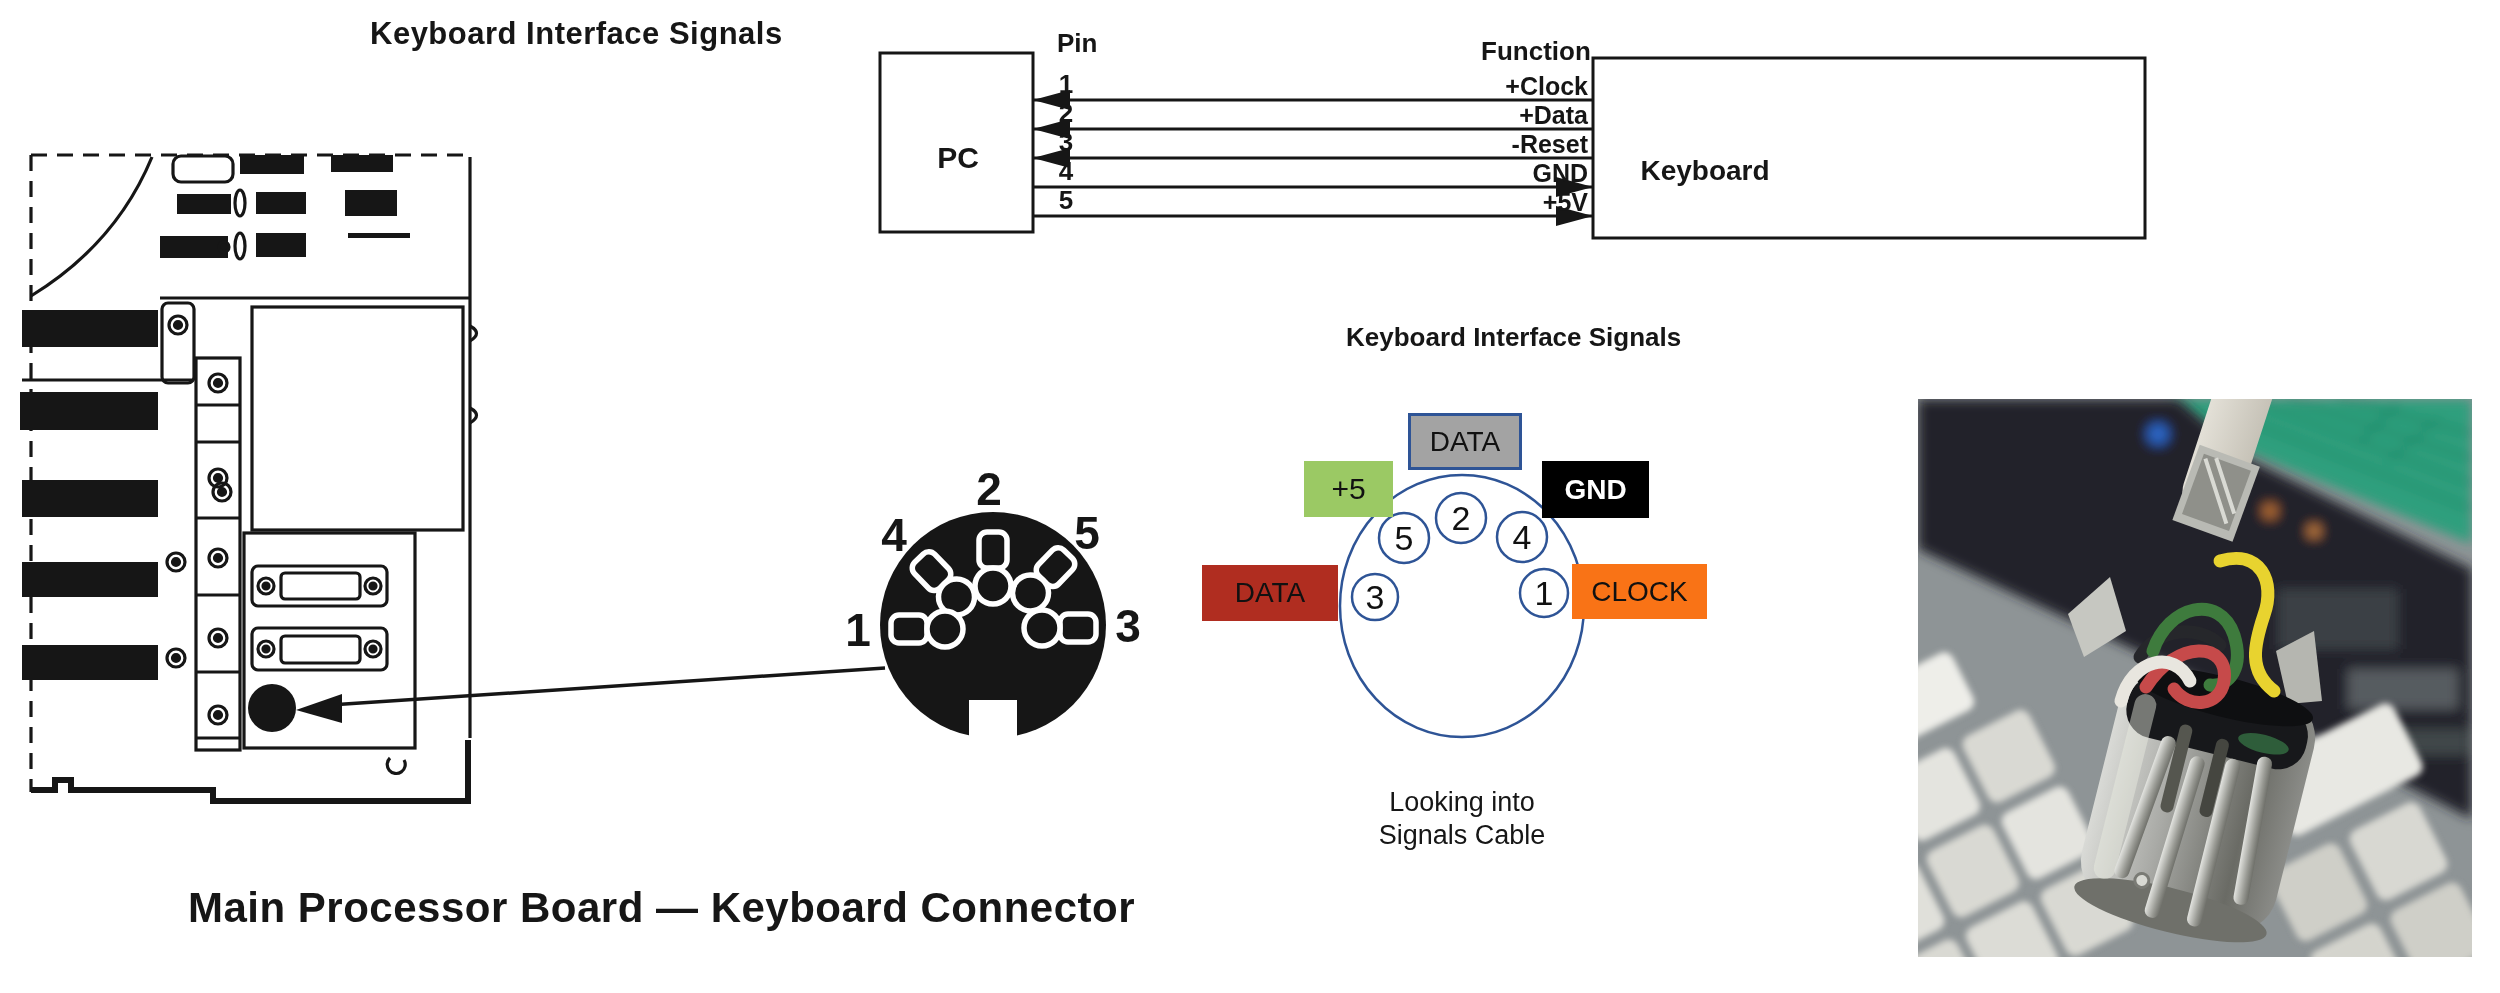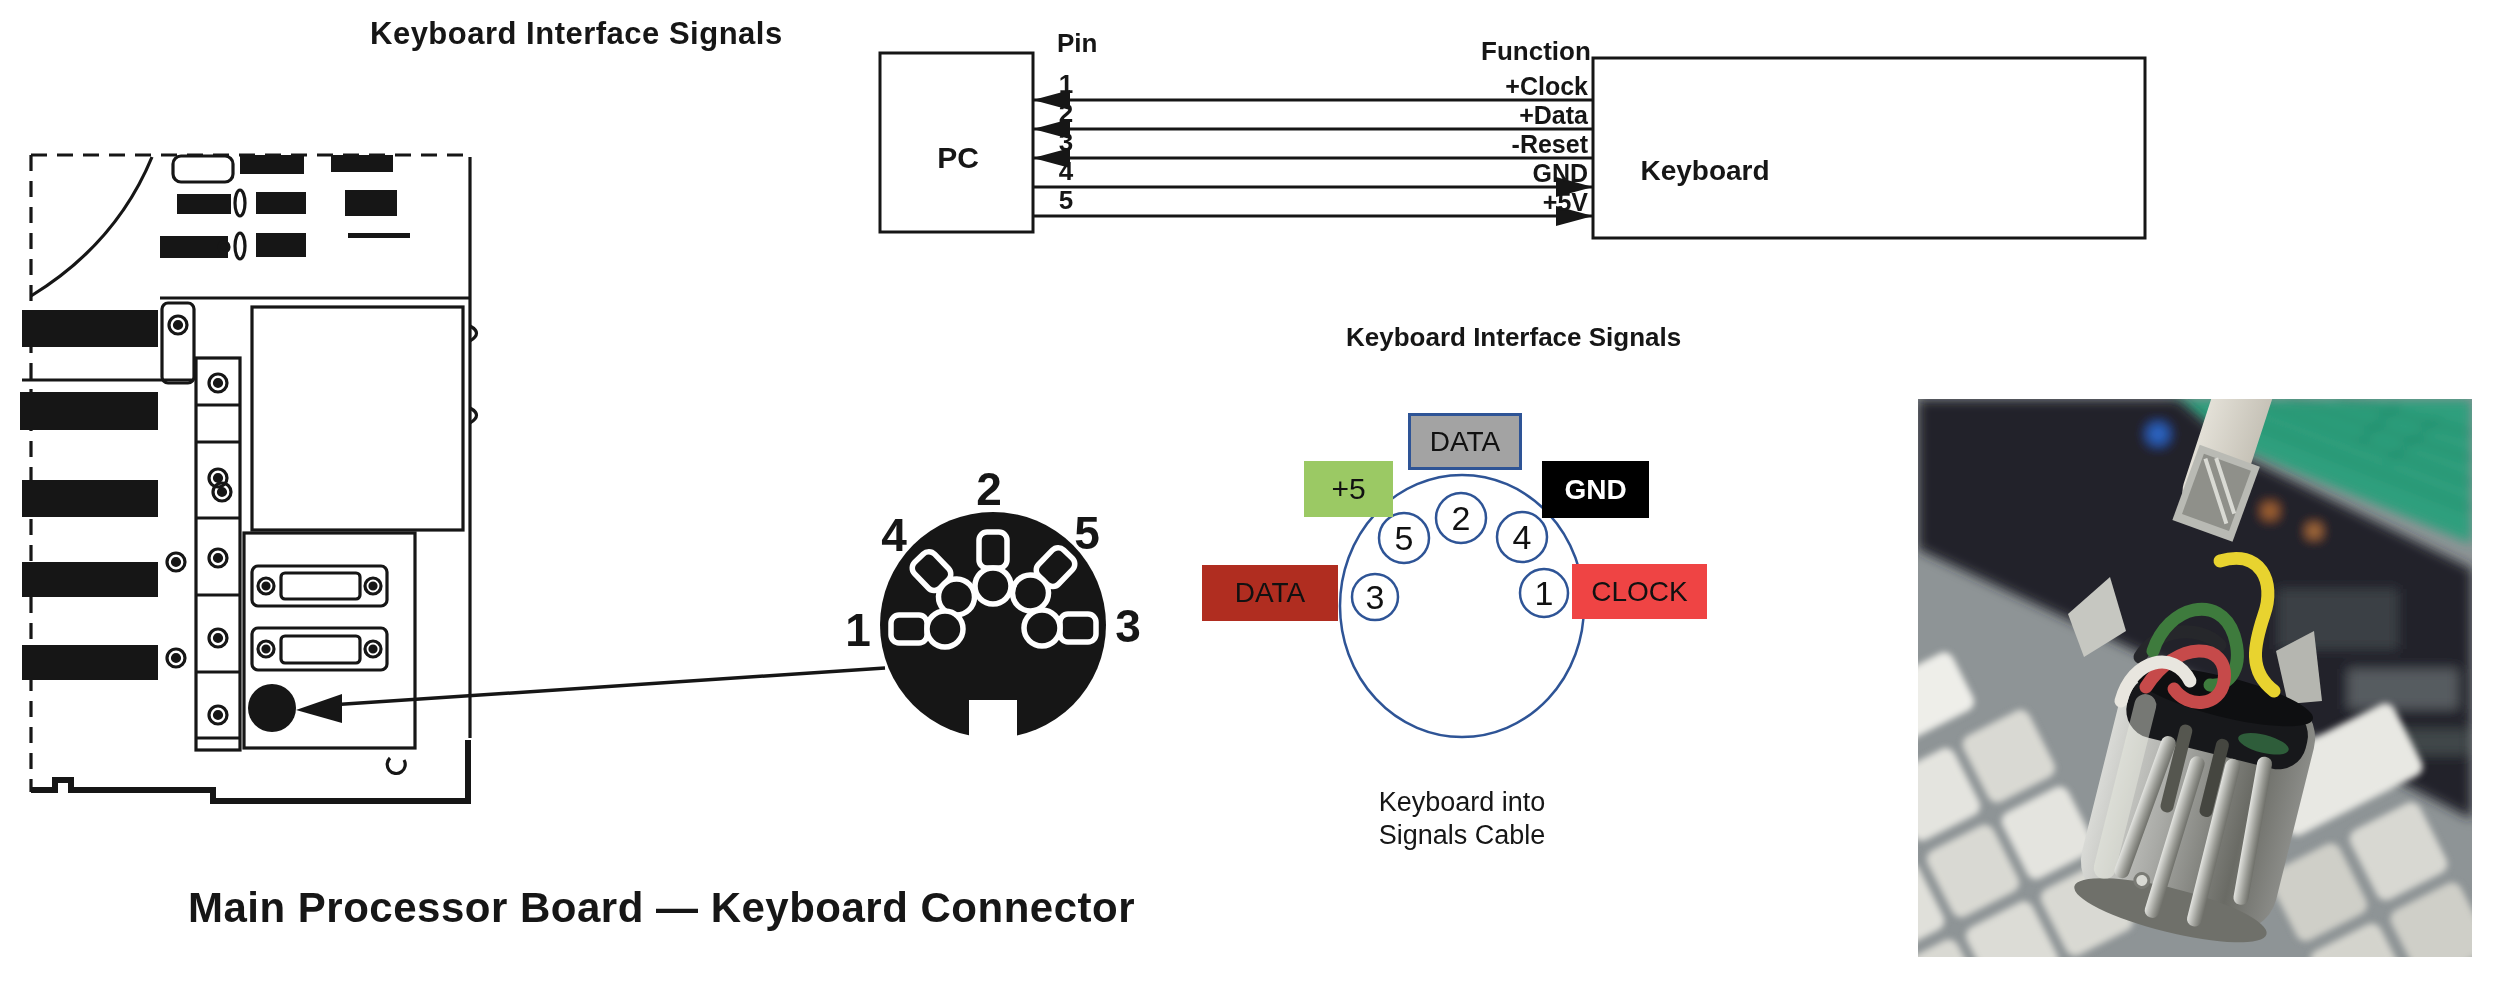--- a/index.html
+++ b/index.html
@@ -9,21 +9,21 @@
   .ov{position:absolute;z-index:2;}
   .scan-title{font-size:31px;font-weight:700;letter-spacing:.5px;color:#161616;white-space:nowrap;}
   .scan-caption{font-size:42px;font-weight:700;letter-spacing:.5px;color:#161616;white-space:nowrap;}
   .mid-title{font-size:26px;font-weight:700;color:#161616;white-space:nowrap;}
   .pbox{display:flex;align-items:center;justify-content:center;
         font-size:28px;color:#111;box-sizing:border-box;white-space:nowrap;}
   .pbox.data{background:#a3a3a3;border:3px solid #2e5496;}
   .pbox.plus5{background:#9bc964;font-size:30px;}
   .pbox.gnd{background:#000000;color:#ffffff;font-weight:600;}
   .pbox.reset{background:#b02d20;}
-  .pbox.clock{background:#ef4444;}
+  .pbox.clock{background:#f97316;}
   .lookcap{font-size:27px;line-height:33px;text-align:center;color:#161616;}
   #photo{position:absolute;left:1918px;top:399px;width:554px;height:558px;
          z-index:2;overflow:hidden;background:#8e9496;}
   svg text{font-family:"Liberation Sans",sans-serif;}
 </style>
 </head>
 <body>
 
 <svg id="art" width="2500" height="993" viewBox="0 0 2500 993">
 
@@ -206,21 +206,21 @@
 
 <div class="ov mid-title" style="left:1346px;top:322px;">Keyboard Interface Signals</div>
 
 <div class="ov pbox data" style="left:1408px;top:413px;width:114px;height:57px;">DATA</div>
 <div class="ov pbox plus5" style="left:1304px;top:461px;width:89px;height:56px;">+5</div>
 <div class="ov pbox gnd" style="left:1542px;top:461px;width:107px;height:57px;">GND</div>
 <div class="ov pbox reset" style="left:1202px;top:565px;width:136px;height:56px;">DATA</div>
 <div class="ov pbox clock" style="left:1572px;top:564px;width:135px;height:55px;">CLOCK</div>
 
 <div class="ov lookcap" style="left:1331px;top:786px;width:262px;">
-  <div>Keyboard into</div>
+  <div>Looking into</div>
   <div>Signals Cable</div>
 </div>
 
 <div id="photo">
 <svg width="554" height="558" viewBox="0 0 554 558">
   <defs>
     <filter id="b6">
           <feGaussianBlur stdDeviation="6"></feGaussianBlur>
         </filter>
     <filter id="b3">

